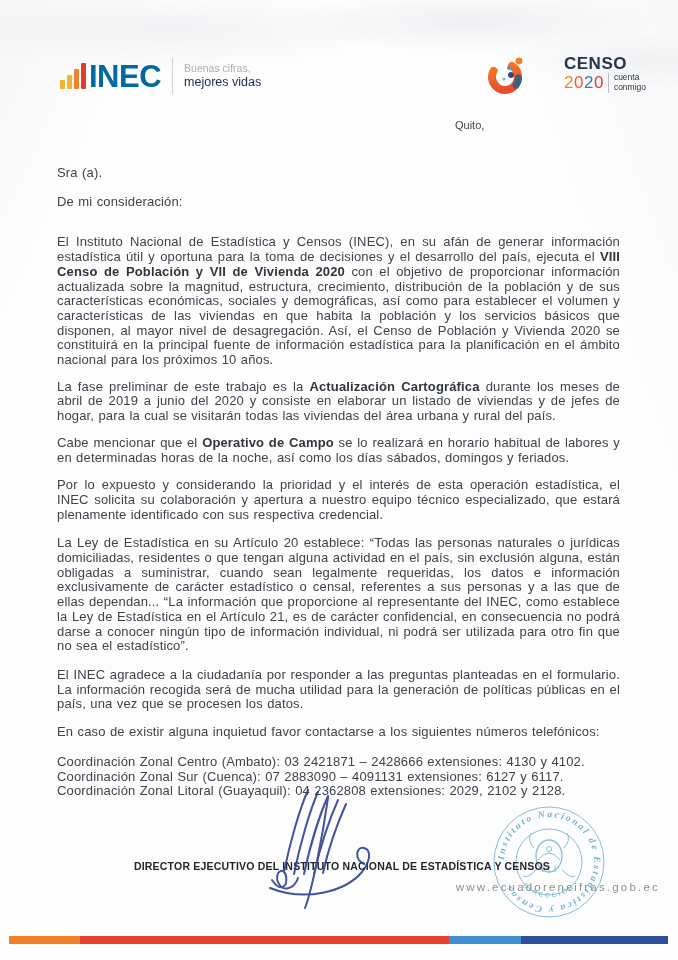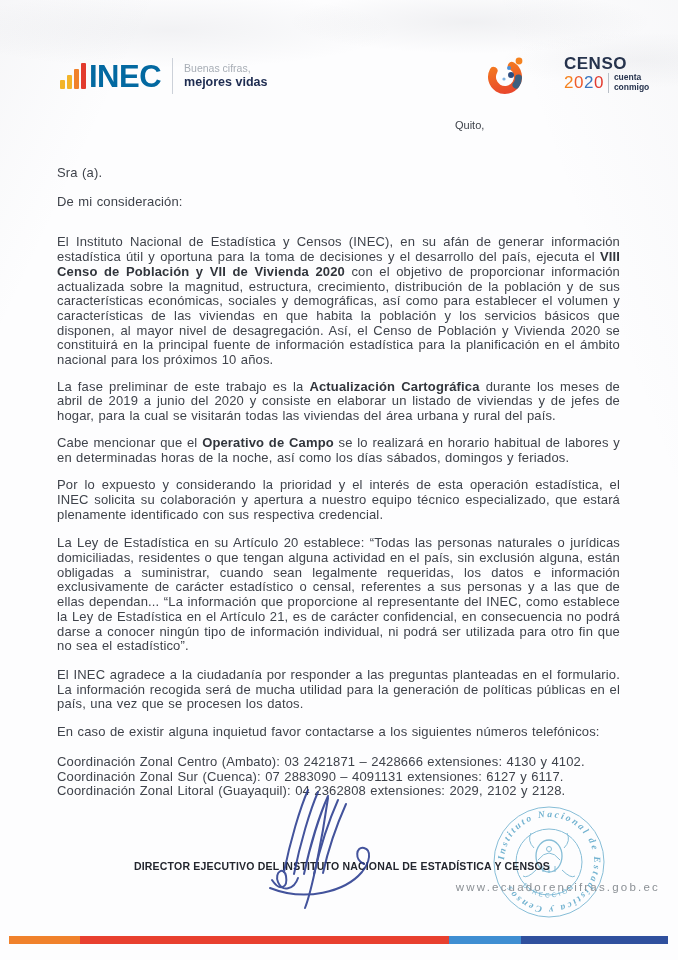--- a/index.html
+++ b/index.html
@@ -19,29 +19,29 @@
   }
   
   .inec-logo{position:absolute;left:60px;top:58px;display:flex;align-items:center;}
   .inec-bars{display:flex;align-items:flex-end;gap:2px;margin-right:3px;}
   .inec-bars span{display:block;width:5px;border-radius:1px;}
   .ib1{height:9px}.ib2{height:14px}.ib3{height:20px}.ib4{height:26px}
   .inec-word{font-size:31px;font-weight:800;color:#1d2b50;letter-spacing:-.5px;line-height:1;}
   .inec-divider{width:1px;height:36px;background:#ccd1d9;margin:0 11px;}
   .inec-tagline{line-height:1.25;}
   .inec-tagline .t1{font-size:10.5px;color:#a7adb5;}
-  .inec-tagline .t2{font-size:12.5px;font-weight:700;color:#1d2b50;}
+  .inec-tagline .t2{font-size:12.5px;font-weight:400;color:#1d2b50;}
   .censo-logo{position:absolute;left:486px;top:52px;display:flex;align-items:flex-start;gap:28px;}
   .censo-swirl{width:44px;height:48px;margin-right:6px;}
   .censo-text{padding-top:3px;}
   .censo-title{font-size:17px;font-weight:800;color:#26334d;letter-spacing:.5px;line-height:1.05;}
   .censo-year-row{display:flex;align-items:center;}
   .censo-year{font-size:17px;font-weight:400;line-height:1.05;letter-spacing:.5px;}
   .censo-vdiv{width:1px;height:20px;background:#b9bfc7;margin:0 5px 0 4px;}
-  .censo-tagline{font-size:8.5px;color:#26334d;line-height:1.15;font-weight:700;}
+  .censo-tagline{font-size:8.5px;color:#26334d;line-height:1.15;font-weight:400;}
   .city{position:absolute;left:455px;top:119px;font-size:11px;color:#3f434b;}
   
   .letter-body{position:absolute;left:57px;top:166px;width:563px;font-size:13px;line-height:14.7px;letter-spacing:.15px;word-spacing:.6px;}
   .letter-body .para{text-align:justify;margin:0 0 12.5px 0;}
   .letter-body .sal{margin-bottom:14px;}
   .letter-body .greet{margin-bottom:26px;}
   .letter-body .p1{margin-bottom:12px;}
   .letter-body .p4{margin-bottom:14px;}
   .letter-body .p5{margin-bottom:14px;}
   .letter-body .p7{margin-bottom:16px;}

